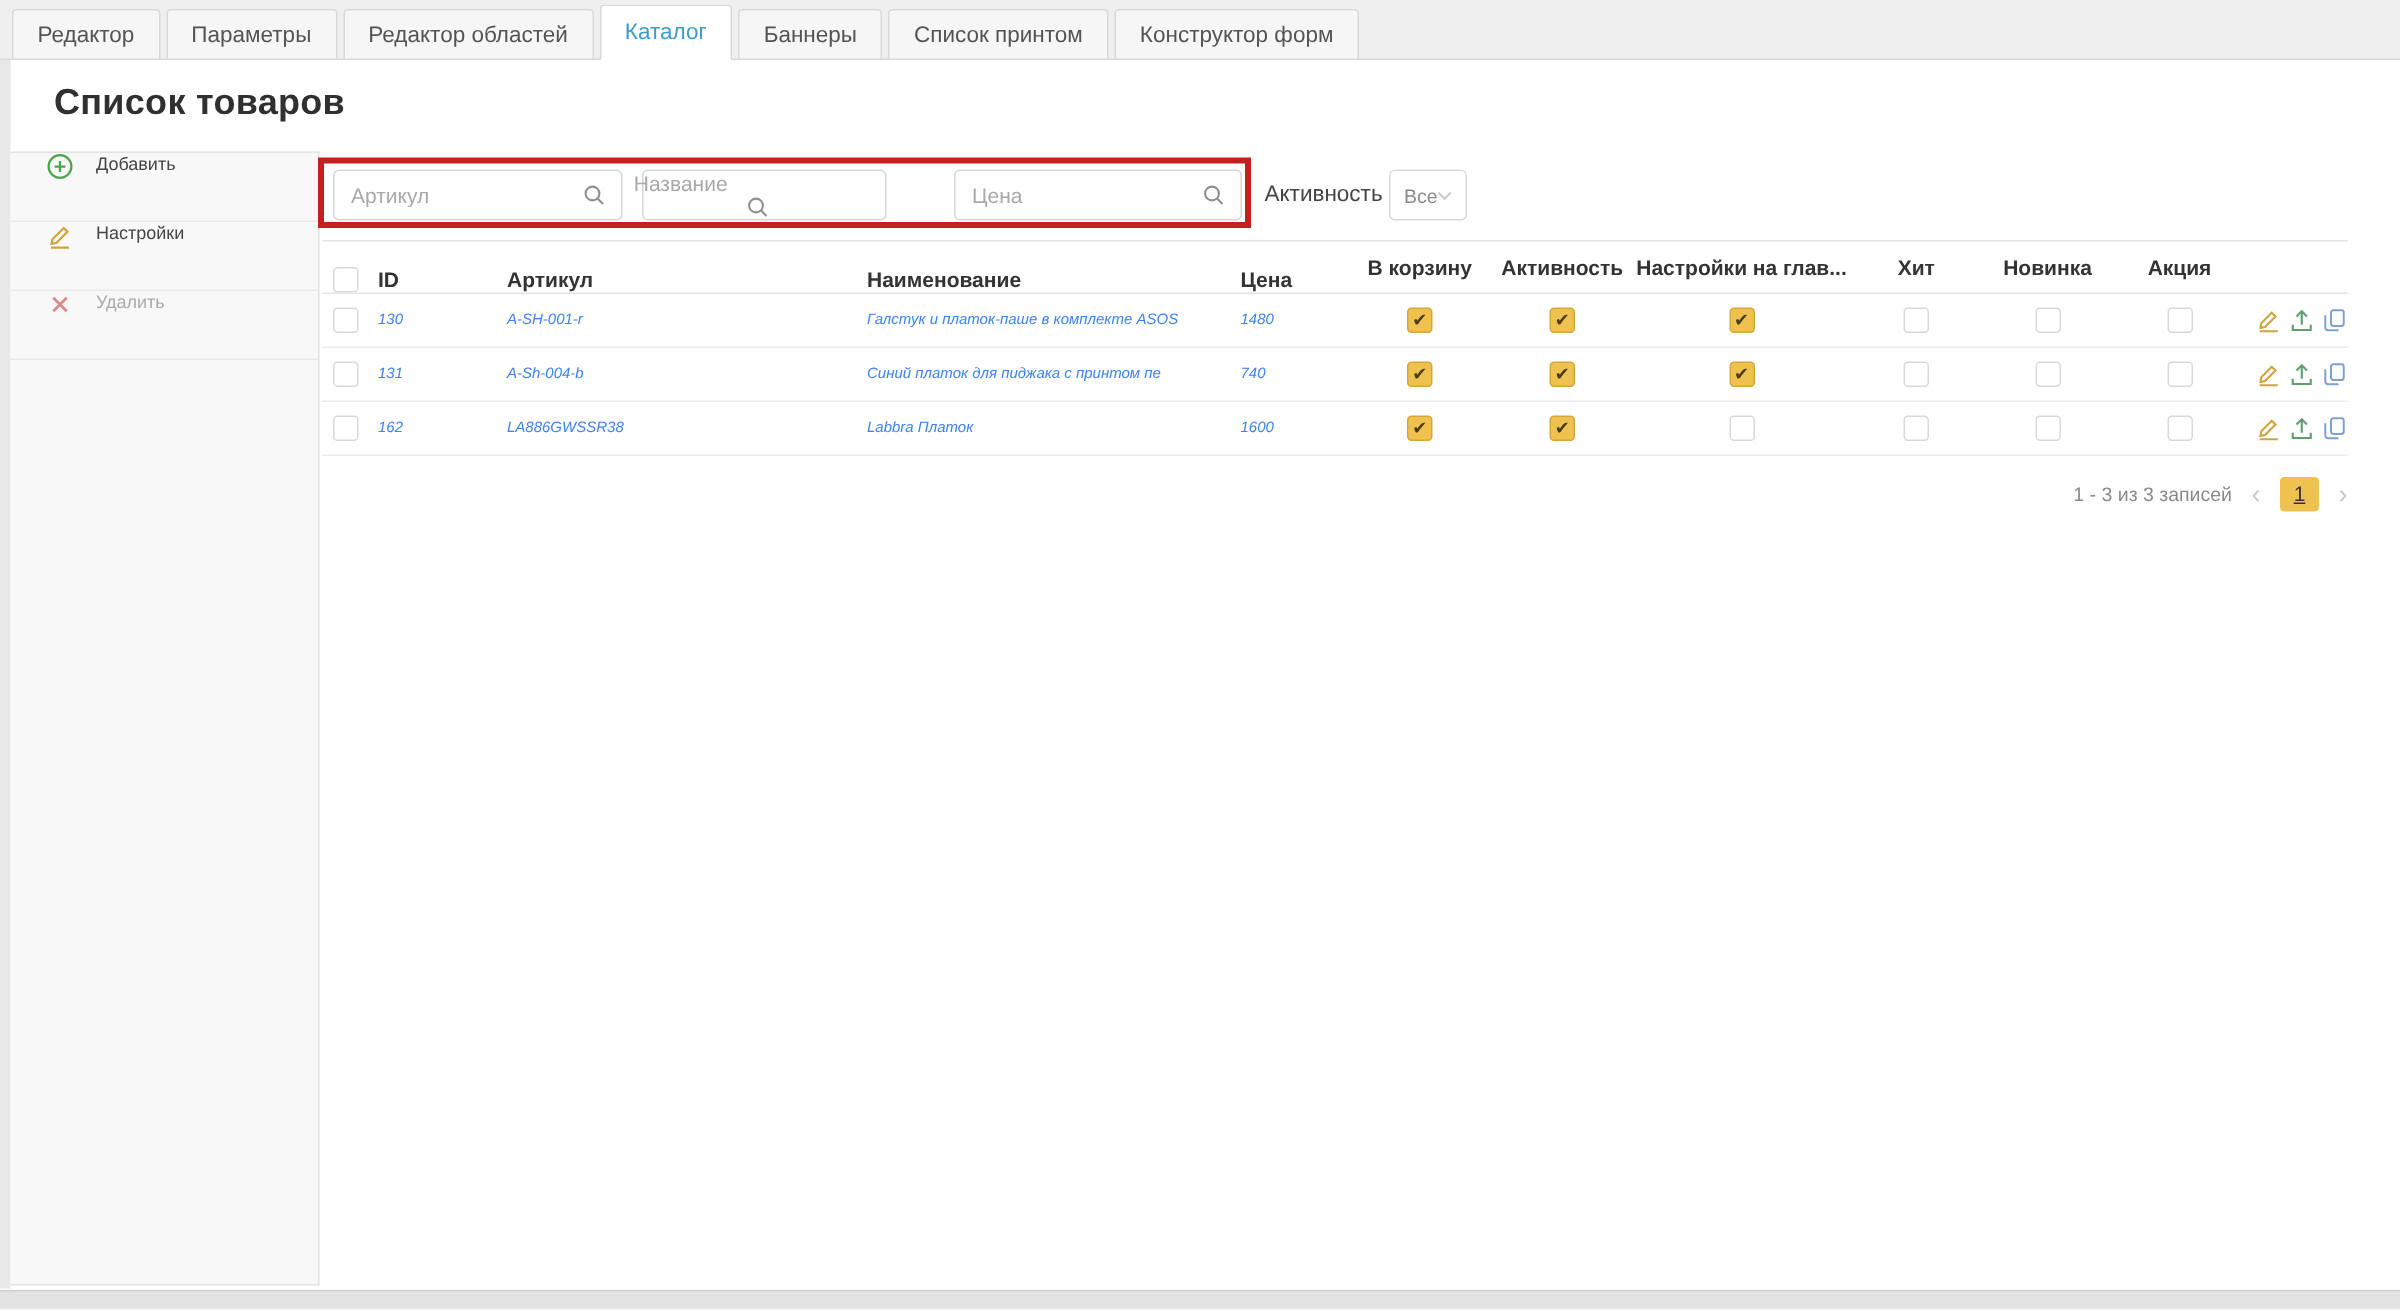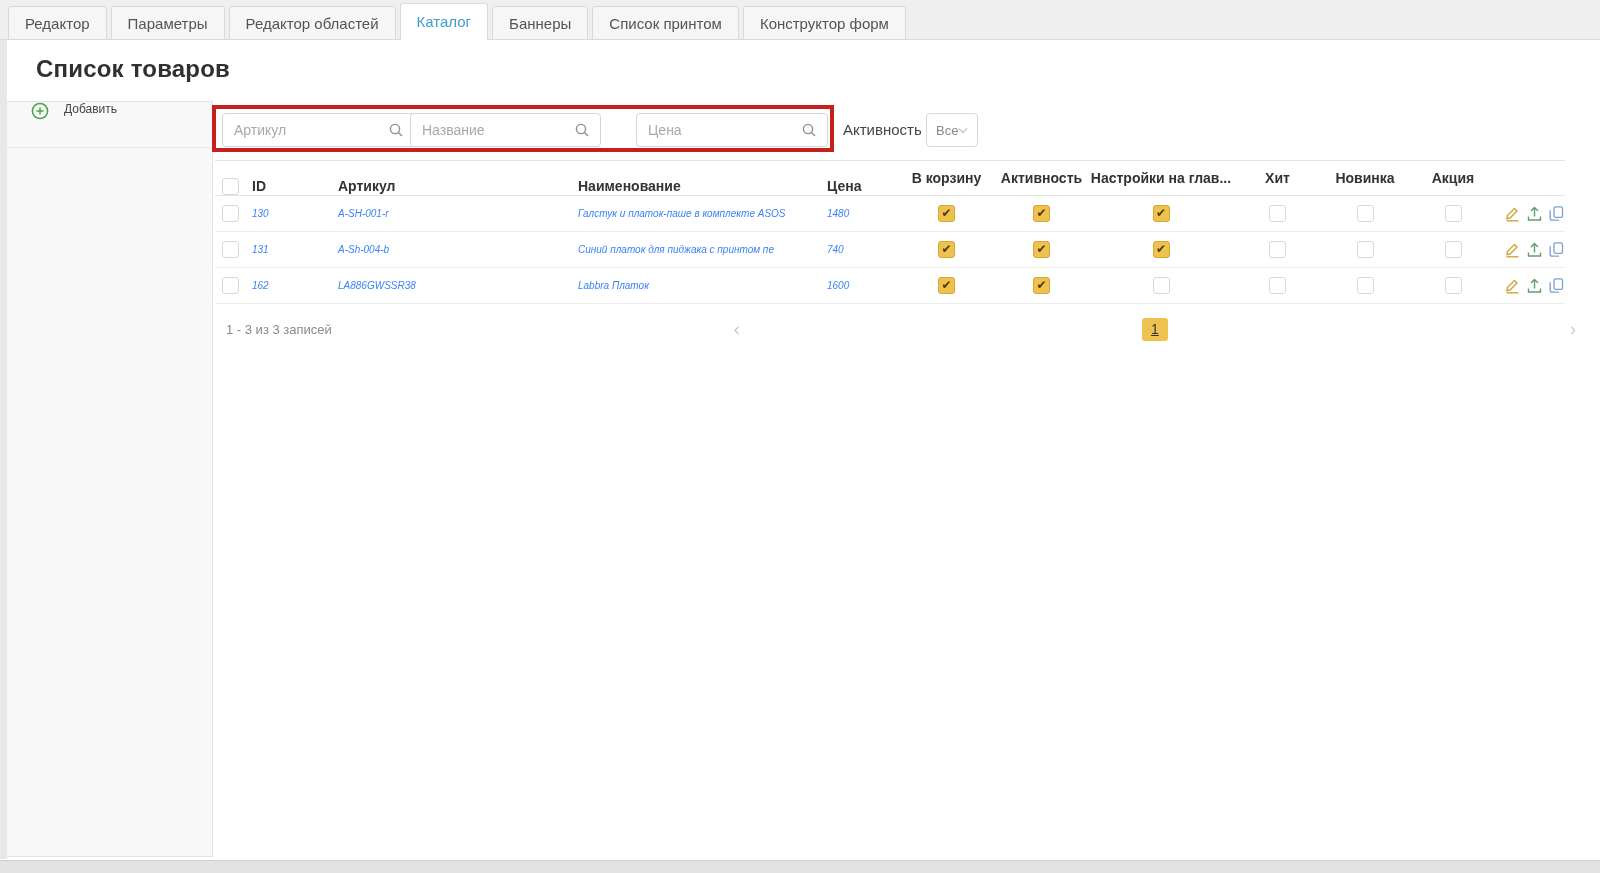--- a/index.html
+++ b/index.html
@@ -84,22 +84,22 @@
     border:1px solid #d9d9d9; border-radius:3px; vertical-align:middle;
     line-height:15px; text-align:center; cursor:pointer;
   }
   .cb[data-checked="true"] { background:#efc14e; border-color:#d7a637; }
   .cb[data-checked="true"]::after { content:"\2714"; font-size:12px; font-weight:bold; color:#4b3b12; }
   .actions { text-align:right; padding-right:4px; }
   .actions .act { display:inline-flex; width:17px; height:17px; margin-left:2px; cursor:pointer; vertical-align:middle; }
 
   
   .pager {
-    position:absolute; left:226px; top:316px; width:1350px; height:26px;
-    display:flex; justify-content:space-between; align-items:center; gap:13px;
+    position:absolute; left:215px; top:316px; width:1350px; height:26px;
+    display:flex; justify-content:flex-end; align-items:center; gap:13px;
   }
   .pager-summary { font-size:13px; color:#8a8a8a; }
   .pager-arrow { font-size:18px; color:#c9c9c9; cursor:pointer; line-height:1; }
   .pager-page {
     width:26px; height:23px; background:#efc14e; border-radius:3px;
     display:flex; align-items:center; justify-content:center;
     font-size:14px; color:#333; text-decoration:underline; cursor:pointer;
   }
 </style>
 </head>
@@ -122,32 +122,49 @@
 <div class="sidebar">
   <div class="side-item">
     <span class="side-icon">
       <svg viewBox="0 0 18 18" width="18" height="18" fill="none" stroke="#4aa64a" stroke-width="1.5">
         <circle cx="9" cy="9" r="7.6"></circle>
           <path d="M9 5.4 v7.2 M5.4 9 h7.2"></path>
       </svg>
     </span>
     <span>Добавить</span>
   </div>
+  <div class="side-item">
+    <span class="side-icon">
+      <svg viewBox="0 0 18 18" width="18" height="18" fill="none" stroke="#d1a33c" stroke-width="1.5">
+        <path d="M4 11.5 L11.5 4 L14 6.5 L6.5 14 L3.4 14.6 Z"></path>
+          <line x1="3" y1="17" x2="15" y2="17"></line>
+      </svg>
+    </span>
+    <span>Настройки</span>
+  </div>
+  <div class="side-item disabled">
+    <span class="side-icon">
+      <svg viewBox="0 0 18 18" width="18" height="18" fill="none" stroke="#dc8a8a" stroke-width="1.8">
+        <path d="M4.5 4.5 L13.5 13.5 M13.5 4.5 L4.5 13.5"></path>
+      </svg>
+    </span>
+    <span>Удалить</span>
+  </div>
 </div>
 
 <div class="annotation-box"></div>
 
 <div class="filter-box" style="left:222px; width:193px;">
   <input type="text" placeholder="Артикул" style="">
   <svg class="search-glyph" viewBox="0 0 16 16" fill="none" stroke="#8f8f8f" stroke-width="1.4">
     <circle cx="7" cy="7" r="4.6"></circle>
       <line x1="10.4" y1="10.4" x2="14" y2="14"></line>
   </svg>
 </div>
-<div class="filter-box" style="left:410px; width:191px;">
+<div class="filter-box" style="left:428px; width:163px;flex-direction:column;">
   <input type="text" placeholder="Название" style="">
   <svg class="search-glyph" viewBox="0 0 16 16" fill="none" stroke="#8f8f8f" stroke-width="1.4">
     <circle cx="7" cy="7" r="4.6"></circle>
       <line x1="10.4" y1="10.4" x2="14" y2="14"></line>
   </svg>
 </div>
 <div class="filter-box" style="left:636px; width:192px;">
   <input type="text" placeholder="Цена" style="">
   <svg class="search-glyph" viewBox="0 0 16 16" fill="none" stroke="#8f8f8f" stroke-width="1.4">
     <circle cx="7" cy="7" r="4.6"></circle>

